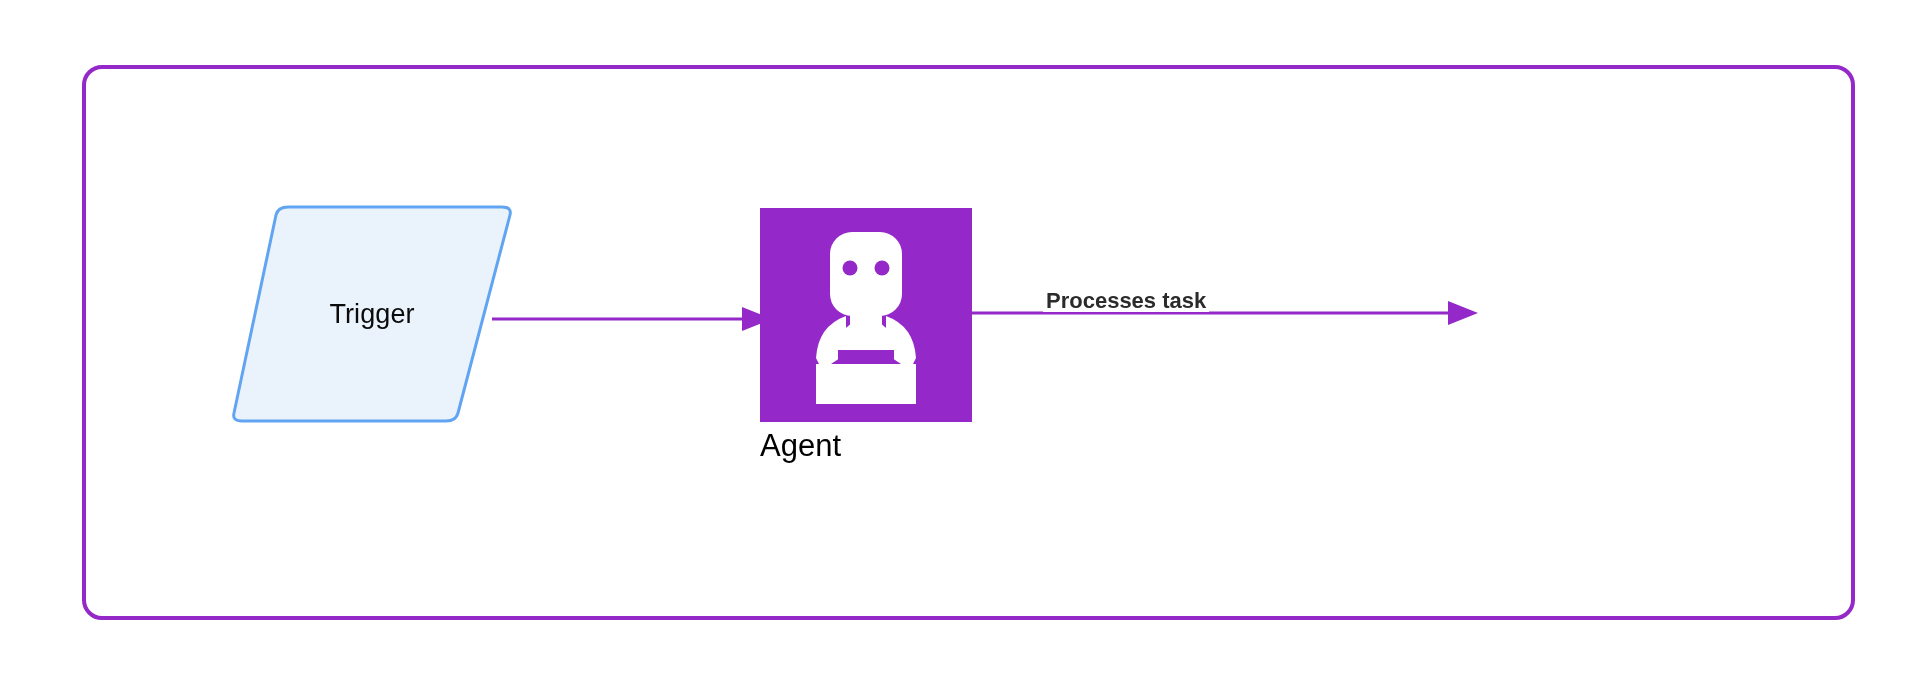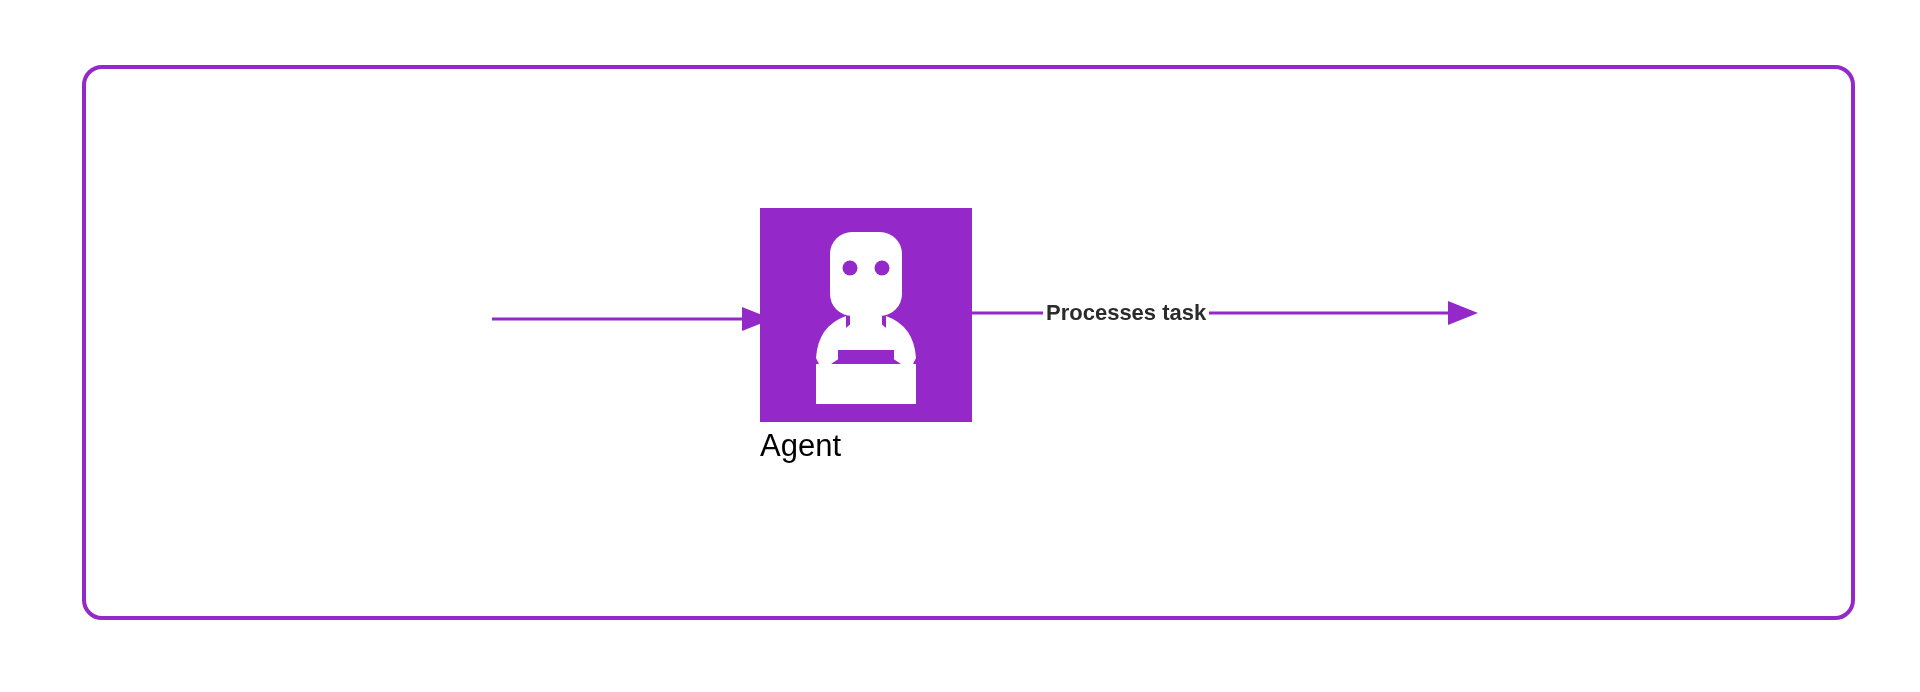--- a/index.html
+++ b/index.html
@@ -123,21 +123,20 @@
   }
   .edge-label {
     position: absolute;
     font-size: 22px;
     font-weight: bold;
     color: #2b2b2b;
     background: #ffffff;
     white-space: nowrap;
     padding: 0 3px;
     line-height: 1;
-    margin-top: 12px;
   }
   #edge-label-processes {
     left: 1043px;
     top: 301px;
     transform: translateY(-50%);
   }
 </style>
 </head>
 <body>
 
@@ -153,20 +152,34 @@
     </g>
 
     <g>
       <line class="edge-line" x1="972" y1="313" x2="1448" y2="313"></line>
       <polygon class="edge-head" points="1448,301 1478,313 1448,325"></polygon>
     </g>
   </svg>
 
   <div class="edge-label" id="edge-label-processes">Processes task</div>
 
+  <div class="node-parallelogram" id="node-trigger">
+    <svg class="shape-svg" width="284" height="222" viewBox="0 0 284 222">
+      <path d="M 58 4
+               L 272 4
+               Q 282 4 280 12
+               L 228 210
+               Q 226 218 216 218
+               L 12 218
+               Q 2 218 4 210
+               L 46 12
+               Q 48 4 58 4 Z" fill="#eaf3fc" stroke="#61a5f2" stroke-width="3" stroke-linejoin="round"></path>
+    </svg>
+    <div class="node-label">Trigger</div>
+  </div>
 
   <div id="node-agent">
     <div class="icon-tile">
       <svg viewBox="0 0 212 214" width="212" height="214">
         <rect x="0" y="0" width="212" height="214" fill="#9428c8"></rect>
         <g fill="#ffffff">
 
           <rect x="70" y="24" width="72" height="84" rx="22" ry="22"></rect>
 
           <rect x="90" y="104" width="32" height="26"></rect>

